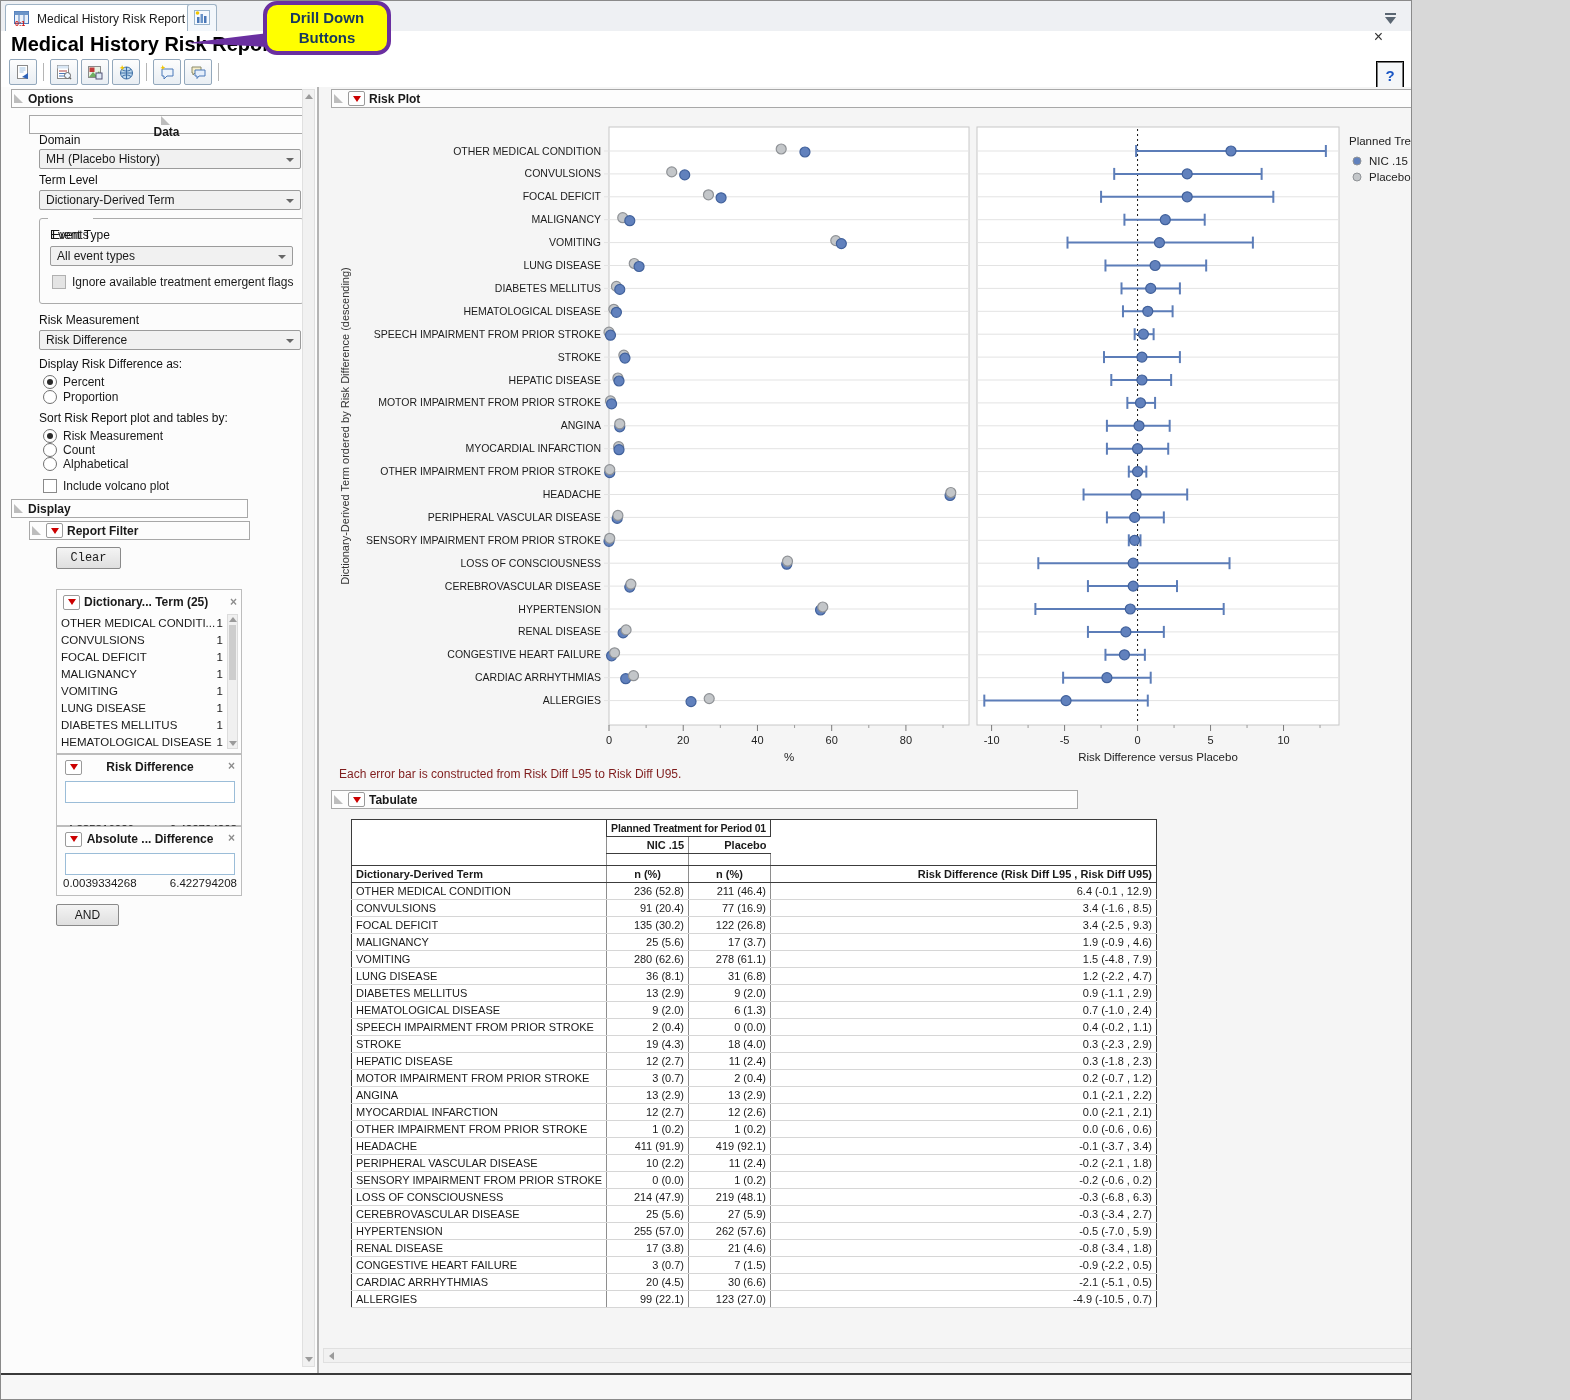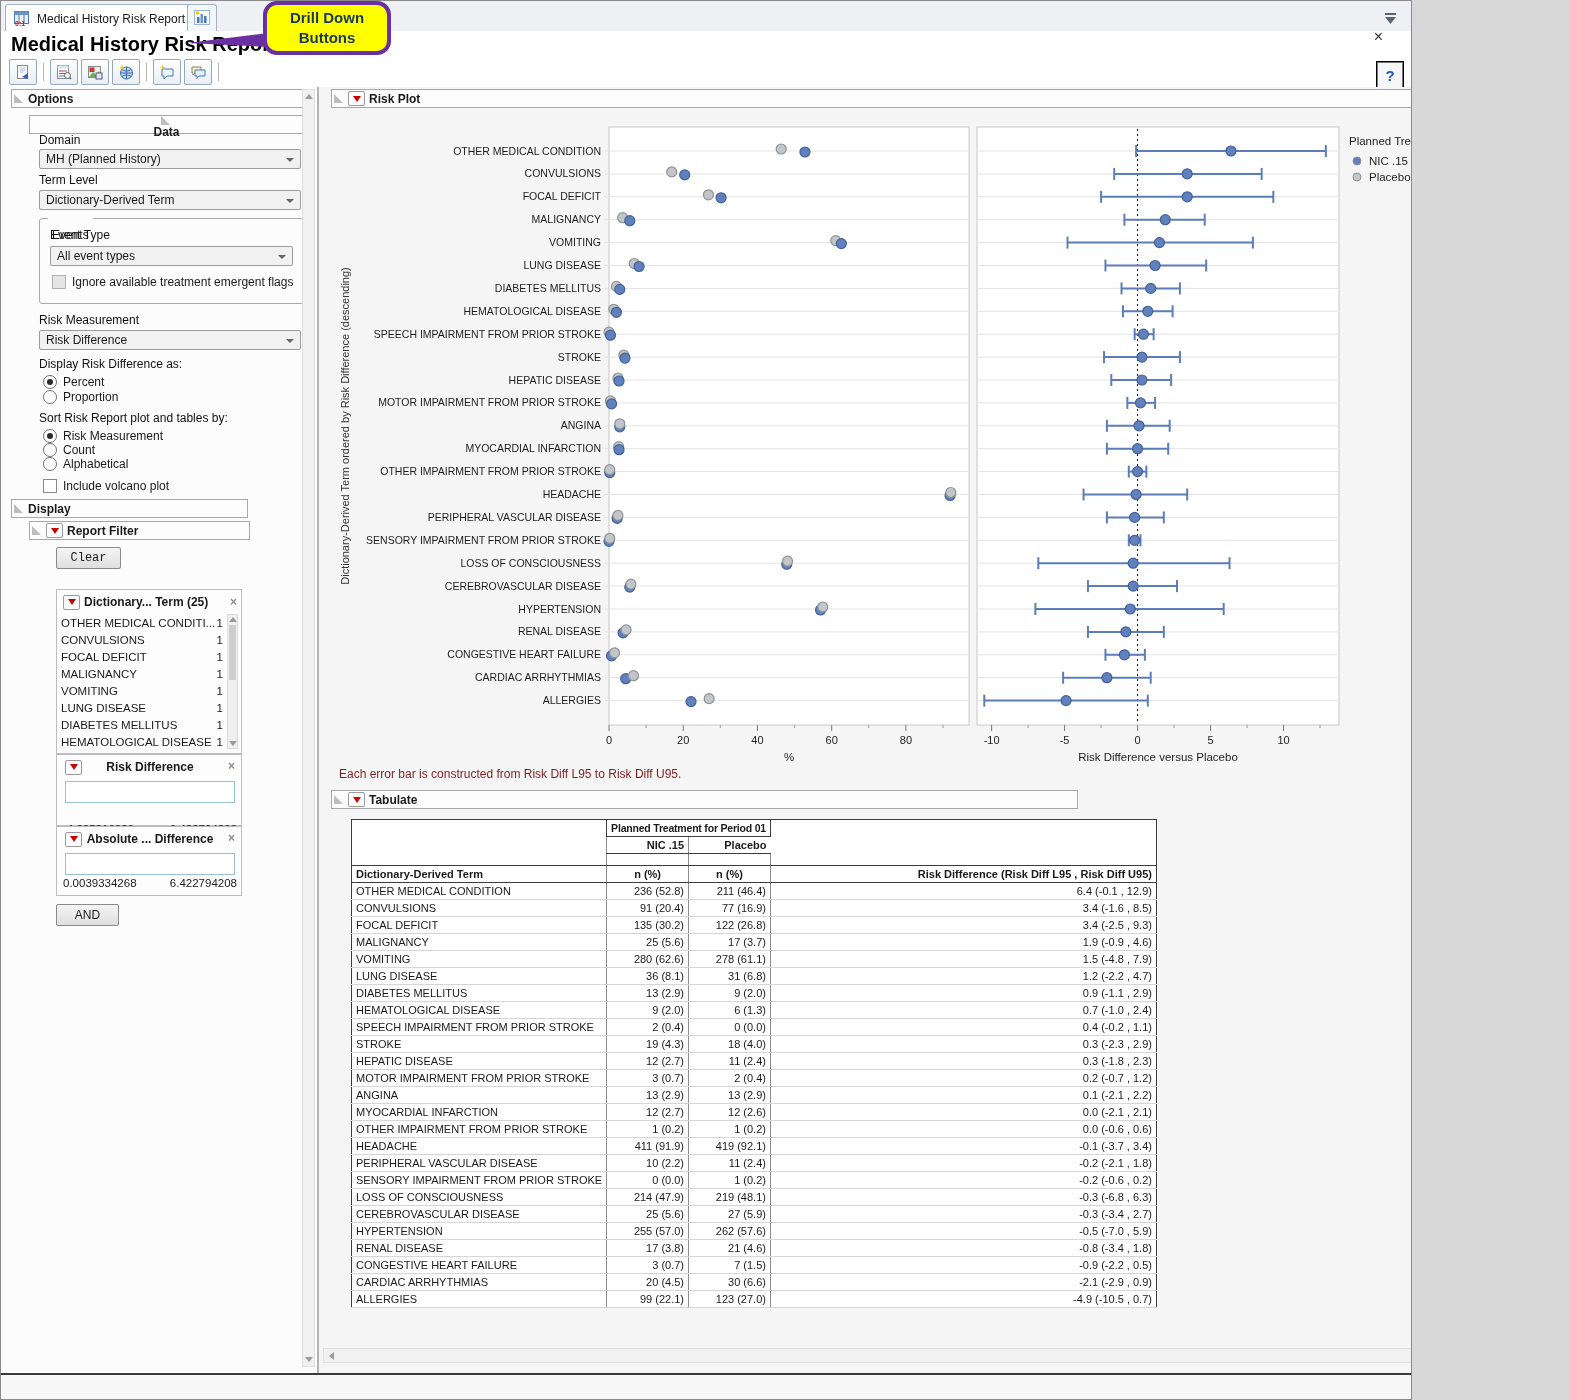--- a/index.html
+++ b/index.html
@@ -198,21 +198,21 @@
       <span>Options</span>
     </div>
 
     <div class="secbox" style="left:28px;top:28px;width:273px;flex-direction:column;">
       <span class="disc"></span>
       <span>Data</span>
     </div>
 
     <div class="slabel" style="left:38px;top:46px;">Domain</div>
     <div class="sselect" style="left:38px;top:62px;width:262px;">
-      <span>MH (Planned History)</span>
+      <span>MH (Placebo History)</span>
         <span class="chev"></span>
     </div>
 
     <div class="slabel" style="left:38px;top:86px;">Term Level</div>
     <div class="sselect" style="left:38px;top:103px;width:262px;">
       <span>Dictionary-Derived Term</span>
         <span class="chev"></span>
     </div>
 
     <div class="fieldset" style="left:38px;top:131px;width:263px;height:84px;">
@@ -821,21 +821,21 @@
         <tr class="dr">
           <td class="">CONGESTIVE HEART FAILURE</td>
           <td class="r vl">3 (0.7)</td>
           <td class="r vl">7 (1.5)</td>
           <td class="r vl">-0.9 (-2.2 , 0.5)</td>
         </tr>
         <tr class="dr">
           <td class="">CARDIAC ARRHYTHMIAS</td>
           <td class="r vl">20 (4.5)</td>
           <td class="r vl">30 (6.6)</td>
-          <td class="r vl">-2.1 (-2.9 , 0.9)</td>
+          <td class="r vl">-2.1 (-5.1 , 0.5)</td>
         </tr>
         <tr class="dr">
           <td class="">ALLERGIES</td>
           <td class="r vl">99 (22.1)</td>
           <td class="r vl">123 (27.0)</td>
           <td class="r vl">-4.9 (-10.5 , 0.7)</td>
         </tr>
       </tbody>
   </table>
 

